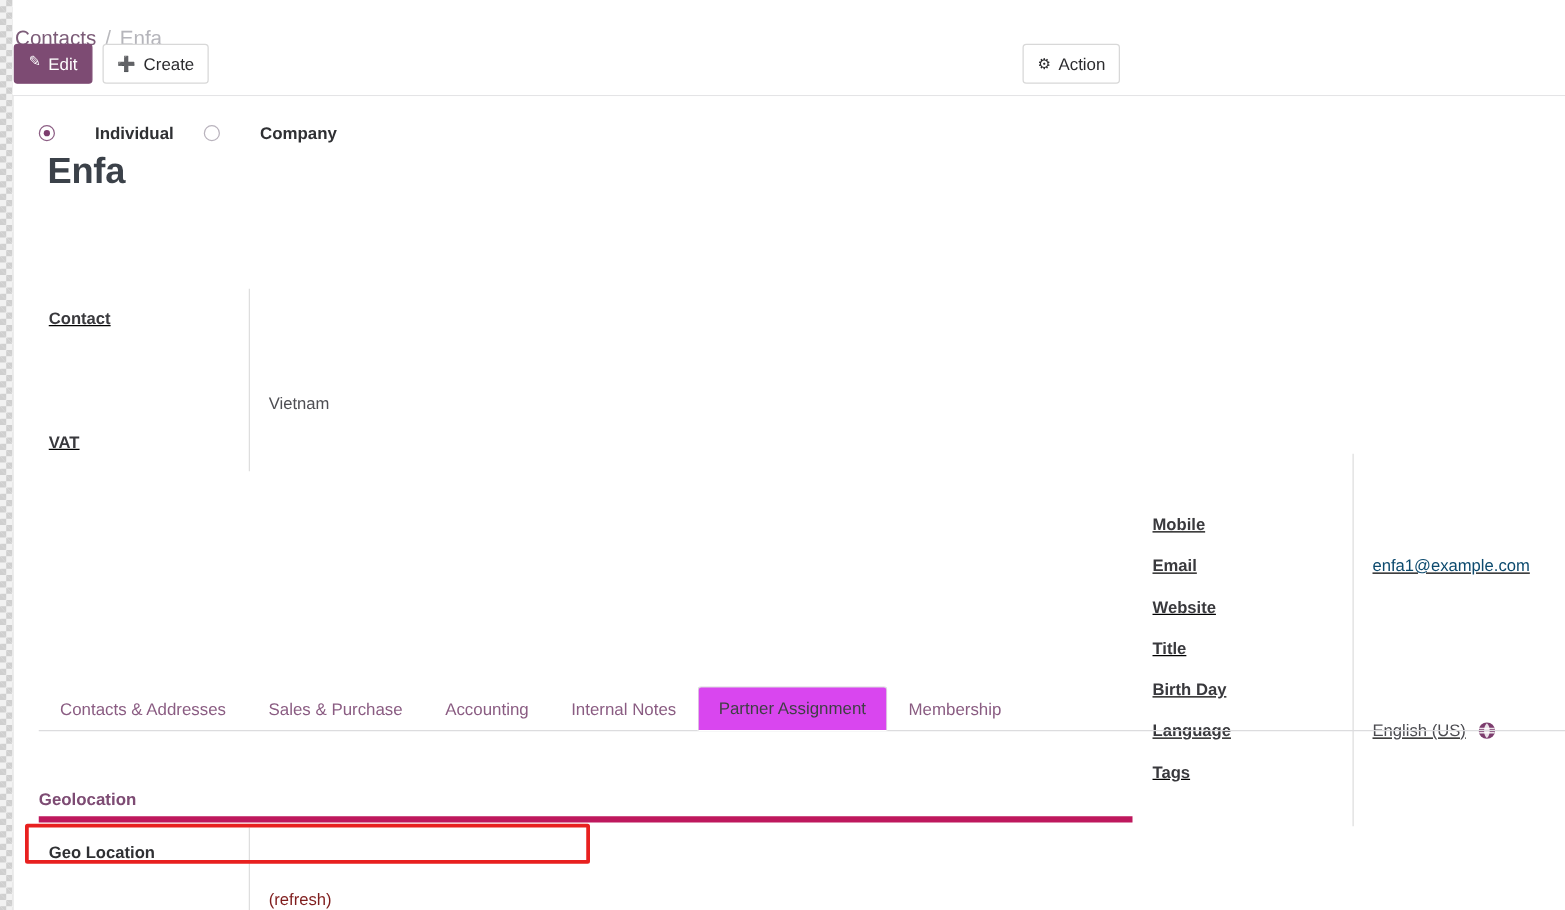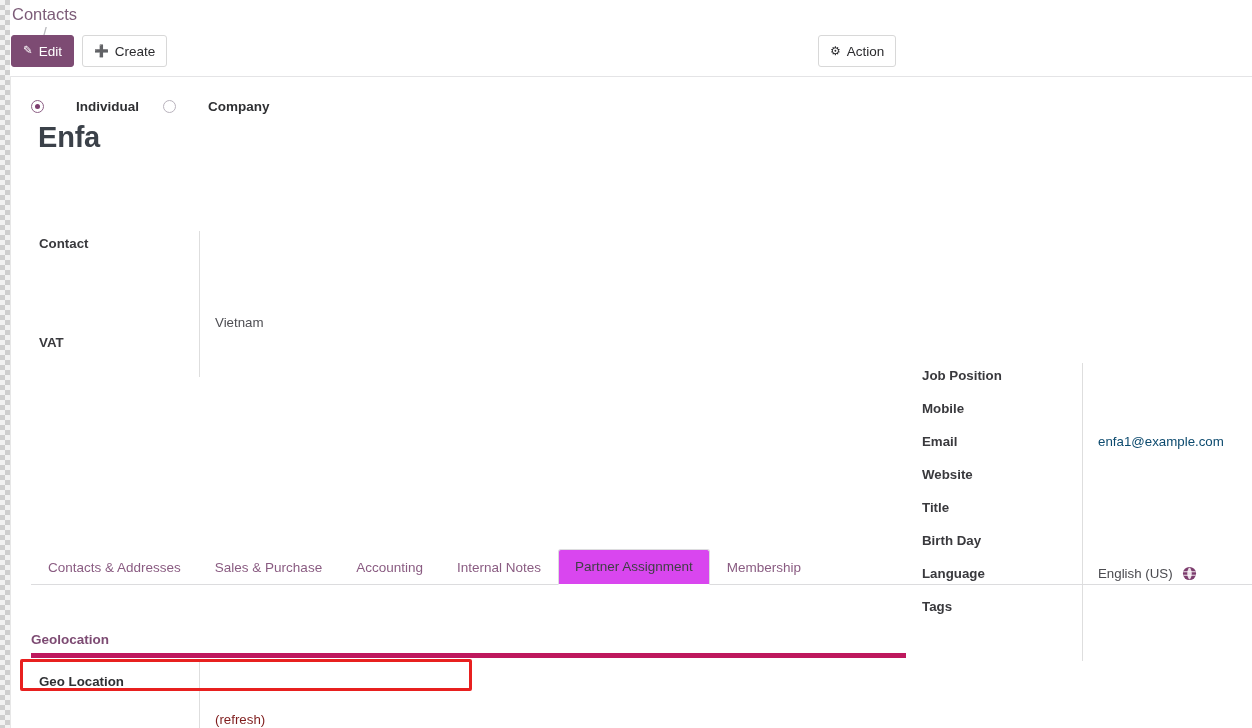--- a/index.html
+++ b/index.html
@@ -36,27 +36,26 @@
     position: absolute;
     left: 10px; top: 76px;
     width: 1px; height: 652px;
     background: #e7e7e7;
     z-index: 39;
   }
 
   
   .breadcrumb {
     position: absolute;
-    left: 11px; top: 5px;
+    left: 11px; top: 16px;
     height: 30px;
     display: flex;
     align-items: center;
     font-size: 16.5px;
     padding-left: 1px;
-    flex-direction: column;
   }
   .bc-root {
     color: #7c5c78;
     margin-right: 7px;
   }
   .bc-sep {
     color: #b9b9bd;
     margin-right: 7px;
   }
   .bc-current {
@@ -178,22 +177,23 @@
   .col-right {
     position: absolute;
     left: 900px; top: 152px;
     width: 330px;
   }
 
   .fgroup { position: relative; }
 
   .frow {
     display: flex;
-    align-items: flex-start;
+    align-items: flex-end;
     height: 33px;
+    text-decoration: underline;
   }
   .flabel {
     flex: none;
     font-size: 13.3px;
     font-weight: bold;
     color: #39393d;
     padding-top: 7px;
     white-space: nowrap;
   }
   .col-left .flabel { width: 168px; padding-left: 8px; }
@@ -392,21 +392,20 @@
         <div class="fval"></div>
       </div>
 
       <div class="addr-block">Vietnam</div>
     </div>
 
     <div class="col-right fgroup">
       <div class="divider-v divider-right"></div>
 
       <div class="frow">
-        <div class="flabel">Job Position</div>
         <div class="fval"></div>
       </div>
       <div class="frow">
         <div class="flabel">Mobile</div>
         <div class="fval"></div>
       </div>
       <div class="frow">
         <div class="flabel">Email</div>
         <div class="fval link">enfa1@example.com</div>
       </div>

